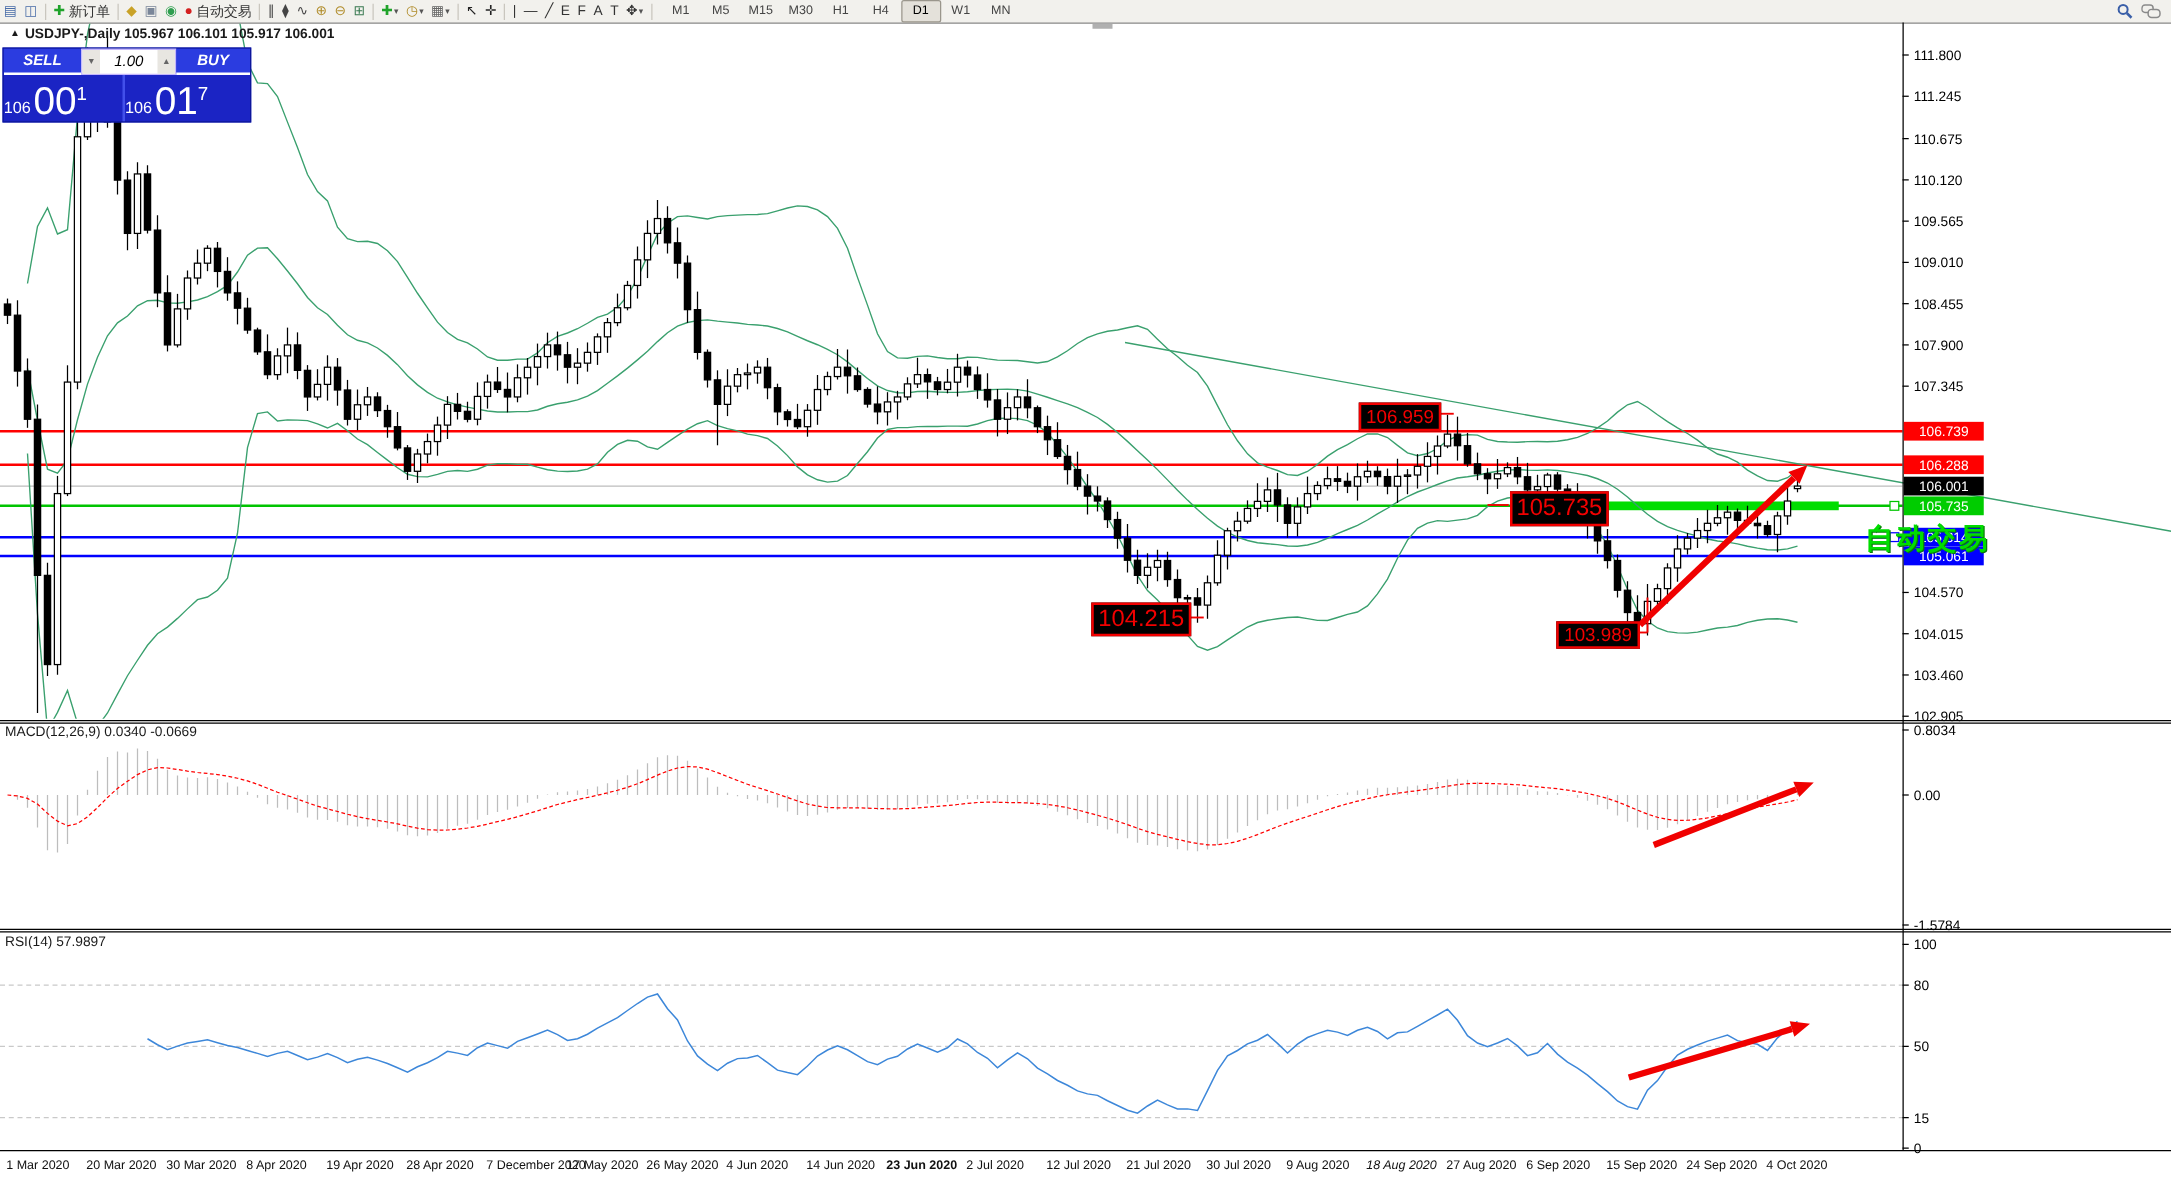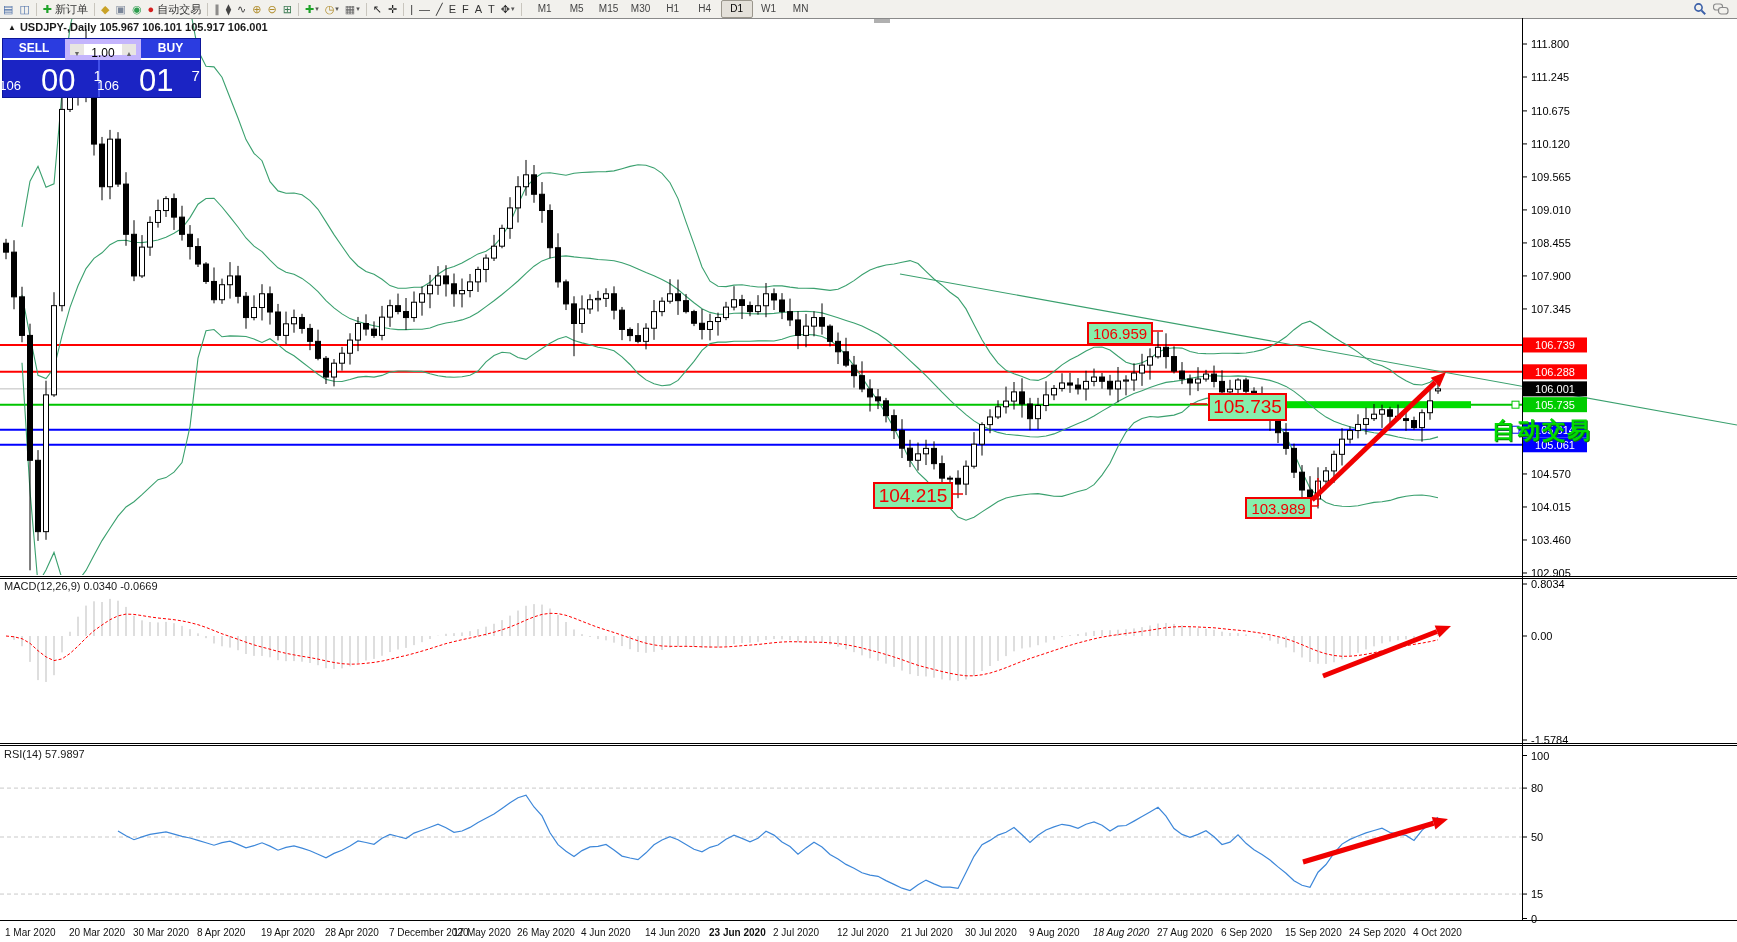--- a/index.html
+++ b/index.html
@@ -18,36 +18,36 @@
   .tf-btn.active{background:#e4e1da;border:1px solid #9a968c;border-radius:2px;color:#000;}
   
   #symbol-title{position:absolute;left:8px;top:21px;font-size:11px;font-weight:700;color:#1a1a1a;z-index:5;}
   #symbol-title .tri{font-size:8px;margin-right:4px;position:relative;top:-1px;}
   #macd-label,#rsi-label{position:absolute;left:4px;font-size:11px;color:#1a1a1a;z-index:5;}
   #macd-label{top:580px;}
   #rsi-label{top:748px;}
   
   #trade-panel{position:absolute;left:2px;top:38px;width:197px;height:58px;z-index:6;
                border:1px solid #0d169a;background:#1b24c4;}
-  #tp-row1{display:flex;height:21px;}
+  #tp-row1{display:flex;height:21px;font-style:italic;}
   .tp-btn{background:#2b3ce0;color:#fff;font-size:12px;font-weight:700;text-align:center;
           line-height:19px;box-shadow:inset 0 -2px 0 #fff;}
   #sell-btn{width:62px;}
   #buy-btn{width:59px;}
-  #vol-box{width:76px;background:#fff;display:flex;border:5px solid #c4b5fd;box-sizing:border-box;}
+  #vol-box{width:76px;background:#fff;display:flex;border:1px solid #c4b5fd;box-sizing:border-box;}
   #vol-dec,#vol-inc{width:14px;background:#e8e6e1;color:#666;font-size:7px;text-align:center;line-height:19px;}
   #vol-input{flex:1;text-align:center;font-size:12px;color:#000;line-height:19px;}
   #tp-row2{display:flex;height:37px;color:#fff;}
-  .tp-half{width:97px;display:flex;align-items:flex-end;justify-content:center;padding-bottom:2px;box-sizing:border-box;gap:18px;}
+  .tp-half{width:97px;display:flex;align-items:flex-end;padding-bottom:2px;box-sizing:border-box;}
   .tp-half.left{border-right:2px solid #4250ea;}
   .px-small{font-size:13px;line-height:18px;margin-right:2px;}
   .px-big{font-size:31px;line-height:28px;font-weight:400;}
   .px-sup{font-size:15px;line-height:14px;position:relative;top:-12px;}
   
-  .anno-box{position:absolute;border:2px solid #f20000;color:#f20000;background:#86efac;z-index:4;
+  .anno-box{position:absolute;border:2px solid #f20000;color:#f20000;background:#000000;z-index:4;
             display:flex;align-items:center;justify-content:center;font-weight:400;}
   #note-text{position:absolute;font-weight:700;z-index:4;text-shadow:1px 1px 0 #0a7a0a;letter-spacing:2px;}
   .date-tick{position:absolute;font-size:10px;color:#111;top:927px;white-space:nowrap;}
   #right-icons{margin-left:auto;display:flex;align-items:center;gap:6px;padding-right:8px;}
 </style>
 </head>
 <body>
 
 <div id="toolbar">
   <span id="tb-dynamic" style="display:flex;align-items:center;">

